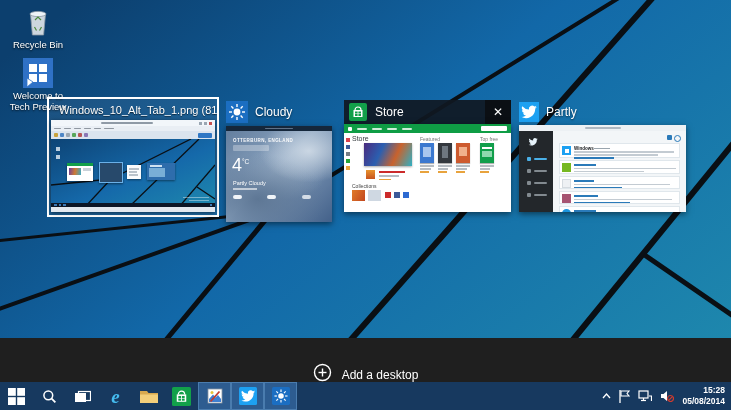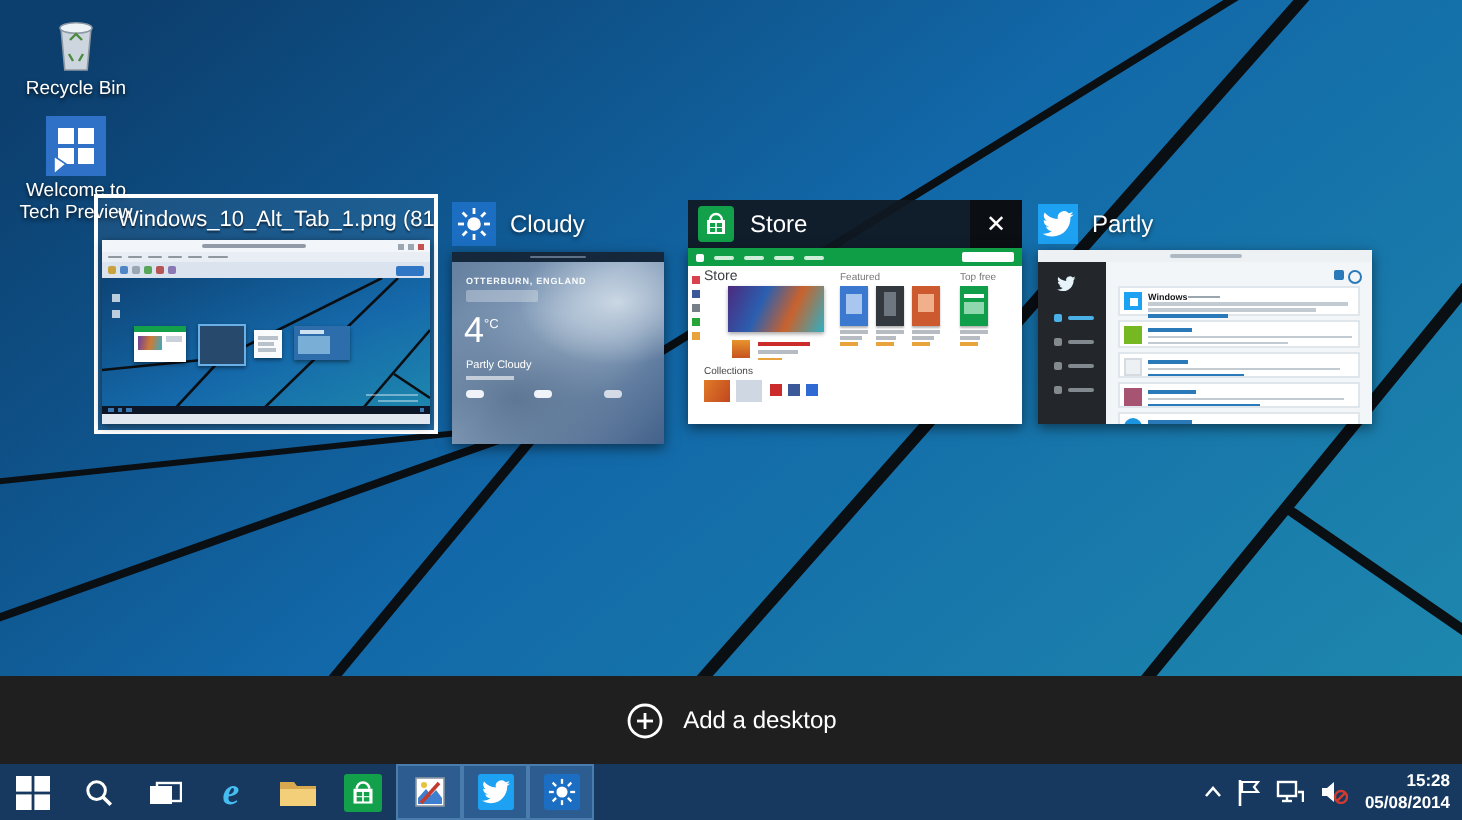--- a/index.html
+++ b/index.html
@@ -103,21 +103,21 @@
   .tw-item.active i,.tw-item.active .bar{background:#4ab0e8;}
   .tweet{position:absolute;left:40px;width:121px;background:#fff;border:1px solid #e0e7ec;box-sizing:border-box;}
   .tweet .av{position:absolute;left:2px;top:2px;width:9px;height:9px;}
   .tweet .name{position:absolute;left:14px;top:2px;font-size:4.5px;font-weight:bold;color:#14171a;}
   .tweet i{position:absolute;height:1.5px;background:#c3cbd2;display:block;}
   .tweet i.handle{background:#9aa5ae;}
   .tweet i.link{background:#2a7ab9;}
 
   
   #add-bar{position:absolute;left:0;top:338px;width:731px;height:44px;background:#1f1f1f;
-    display:flex;align-items:center;justify-content:center;gap:10px;color:#fff;font-size:12px;cursor:pointer;}
+    display:flex;align-items:flex-end;justify-content:center;gap:10px;color:#fff;font-size:12px;cursor:pointer;}
 
   
   #taskbar{position:absolute;left:0;top:382px;width:731px;height:28px;background:#17395f;
     display:flex;align-items:stretch;}
   .tb-btn{width:33px;display:flex;align-items:center;justify-content:center;cursor:pointer;}
   .tb-btn.open{background:#2d5c90;border:1px solid #4a7cae;box-sizing:border-box;}
   .tb-ie{font-family:"Liberation Serif",serif;font-style:italic;font-weight:bold;
     font-size:19px;color:#45bdf0;line-height:1;}
   #tray{position:absolute;right:0;top:382px;height:28px;display:flex;align-items:center;gap:8px;padding-right:6px;}
   #clock{color:#fff;font-size:8.5px;line-height:1.25;text-align:right;cursor:default;font-weight:bold;}

